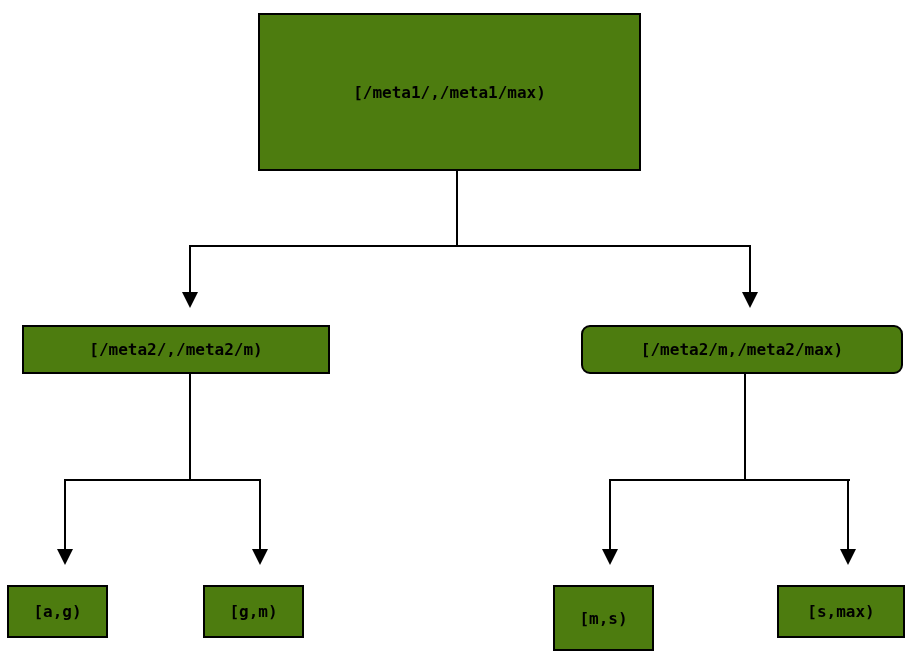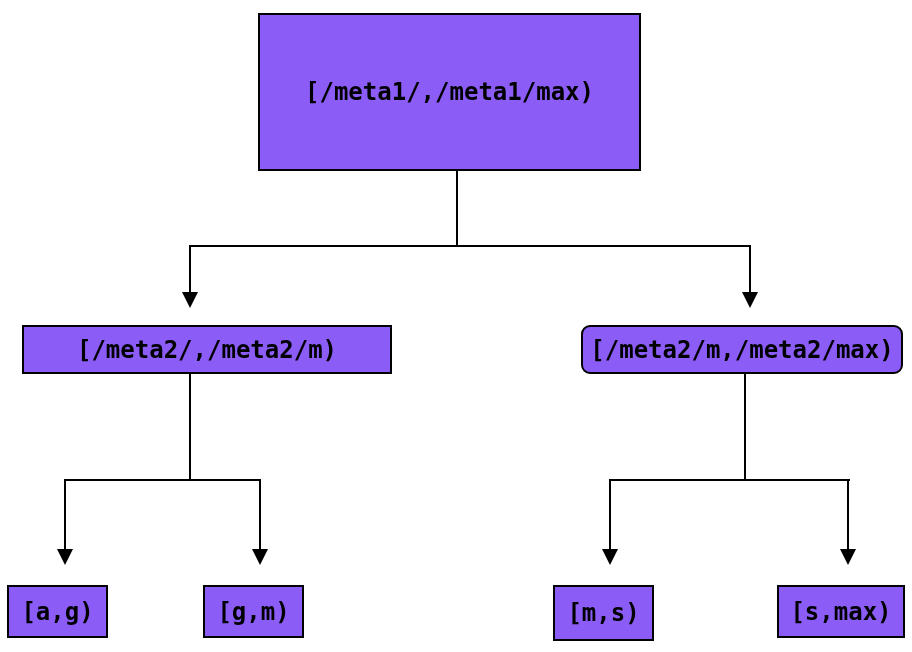--- a/index.html
+++ b/index.html
@@ -12,49 +12,49 @@
     width: 912px;
     height: 652px;
     background: #ffffff;
     font-family: "DejaVu Sans Mono", "Liberation Mono", monospace;
     overflow: hidden;
   }
   .node {
     position: absolute;
     box-sizing: border-box;
     border: 2px solid #000000;
-    background: #8b5cf6;
+    background: #4d7c0f;
     display: flex;
     align-items: center;
     justify-content: center;
-    font-size: 24px;
+    font-size: 16px;
     font-weight: bold;
     color: #000000;
     white-space: nowrap;
   }
   .line {
     position: absolute;
     background: #000000;
   }
   .arrow-down {
     position: absolute;
     width: 0;
     height: 0;
     border-left: 8px solid transparent;
     border-right: 8px solid transparent;
     border-top: 16px solid #000000;
   }
 
   
   #node-root     { left: 258px; top: 13px;  width: 383px; height: 158px; }
-  #node-l2-left  { left: 22px;  top: 325px; width: 370px; height: 49px; }
+  #node-l2-left  { left: 22px;  top: 325px; width: 308px; height: 49px; }
   #node-l2-right { left: 581px; top: 325px; width: 322px; height: 49px; border-radius: 9px; }
   #node-leaf-ag   { left: 7px;   top: 585px; width: 101px; height: 53px; }
   #node-leaf-gm   { left: 203px; top: 585px; width: 101px; height: 53px; }
-  #node-leaf-ms   { left: 553px; top: 585px; width: 101px; height: 56px; }
+  #node-leaf-ms   { left: 553px; top: 585px; width: 101px; height: 66px; }
   #node-leaf-smax { left: 777px; top: 585px; width: 128px; height: 53px; text-align: center; }
 
   
   #conn-root-stem      { left: 456px; top: 170px; width: 2px;   height: 77px; }
   #conn-l1-rail        { left: 189px; top: 245px; width: 562px; height: 2px; }
   #conn-l1-left-drop   { left: 189px; top: 245px; width: 2px;   height: 48px; }
   #conn-l1-right-drop  { left: 749px; top: 245px; width: 2px;   height: 48px; }
   #arrow-l1-left       { left: 182px; top: 292px; }
   #arrow-l1-right      { left: 742px; top: 292px; }
 

